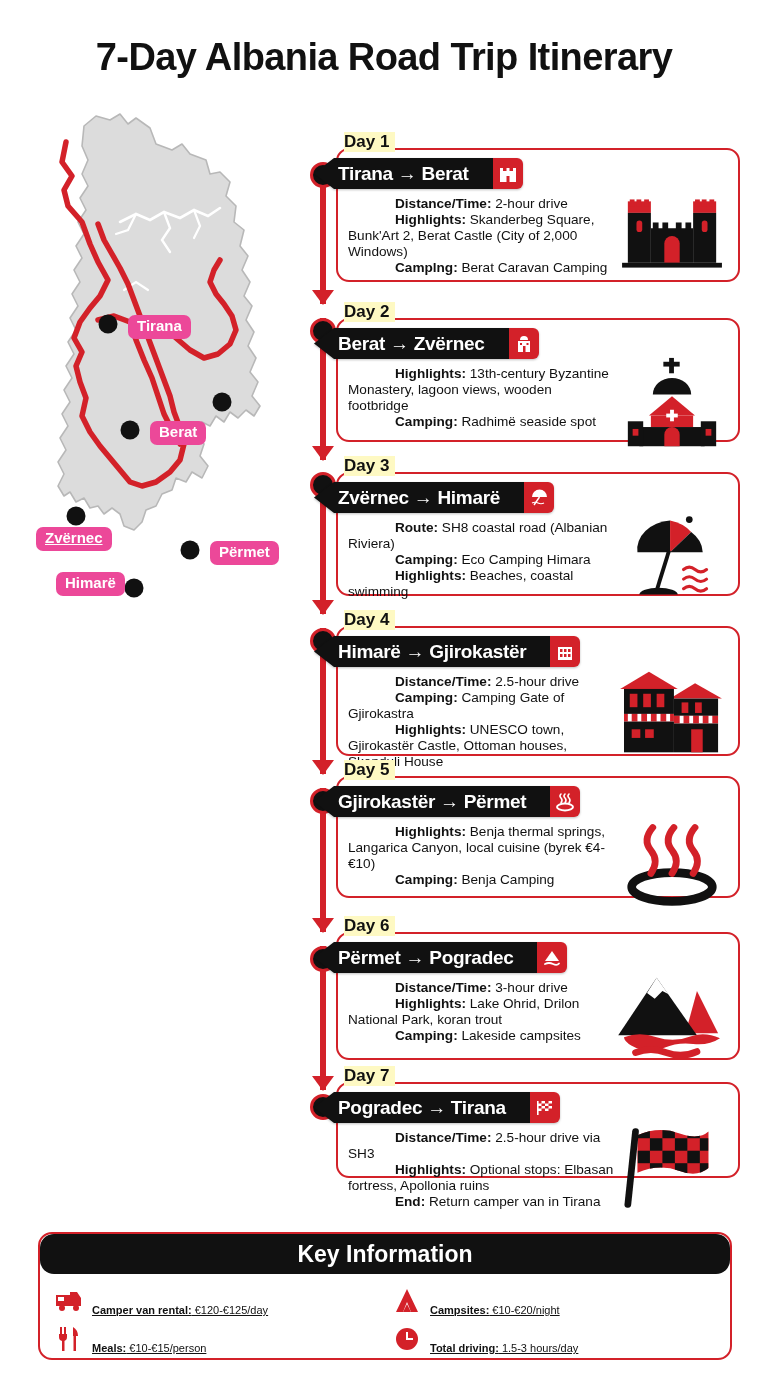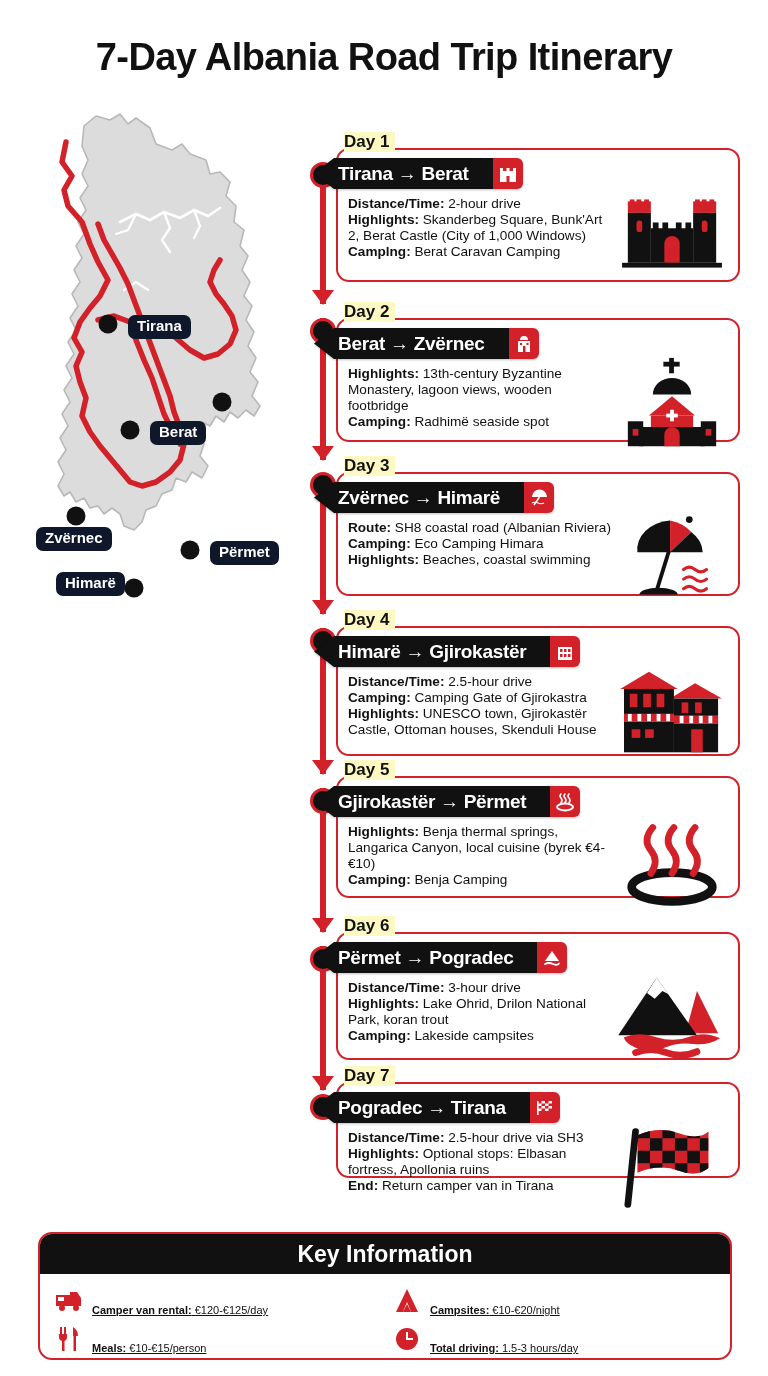--- a/index.html
+++ b/index.html
@@ -29,21 +29,21 @@
   
   #map-panel {
     position: absolute;
     left: 24px; top: 110px;
     width: 290px; height: 520px;
   }
   #map-svg { display: block; width: 290px; height: 520px; }
 
   .map-label {
     position: absolute;
-    background: #0f172a;
+    background: #ec4899;
     color: #ffffff;
     font-weight: bold;
     font-size: 15px;
     padding: 3px 9px 4px 9px;
     border-radius: 7px;
     white-space: nowrap;
     line-height: 1.1;
   }
 
   
@@ -130,21 +130,21 @@
 
   .card-text {
     position: relative;
     margin-top: 40px;
     width: 266px;
     font-size: 13.6px;
     line-height: 1.18;
     color: #111111;
   }
   .card-text .row { margin-bottom: 0px; }
-  .card-text b { font-weight: bold; }
+  .card-text b { font-weight: bold; margin-left: 47px; }
 
   .card-illus {
     position: absolute;
     right: 8px; top: 36px;
     width: 116px; height: 96px;
   }
   .card-illus svg { display: block; width: 100%; height: 100%; }
 
   
   #footer {
@@ -154,21 +154,21 @@
     border: 2.5px solid #D32129;
     border-radius: 14px;
     background: #ffffff;
     overflow: hidden;
   }
   #footer-head {
     height: 40px;
     background: #111111;
     color: #ffffff;
     font-size: 23px; font-weight: bold;
-    display: flex; align-items: center; justify-content: center;
+    display: flex; align-items: center; justify-content: center; border-radius: 14px;
   }
   #footer-grid {
     display: grid;
     grid-template-columns: 1fr 1fr;
     grid-template-rows: 1fr 1fr;
     height: 84px;
     padding: 4px 10px 4px 14px;
     column-gap: 10px;
   }
   .kv {
@@ -232,21 +232,21 @@
       <circle cx="198" cy="292" r="9.5" fill="#111111"></circle>
       <circle cx="106" cy="320" r="9.5" fill="#111111"></circle>
       <circle cx="52" cy="406" r="9.5" fill="#111111"></circle>
       <circle cx="166" cy="440" r="9.5" fill="#111111"></circle>
       <circle cx="110" cy="478" r="9.5" fill="#111111"></circle>
     </svg>
 
     <div class="map-label" style="left:104px; top:205px;">Tirana</div>
     <div class="map-label" style="left:126px; top:311px;">Berat</div>
     <div class="map-label" style="left:186px; top:431px;">Përmet</div>
-    <div class="map-label" style="left:12px; top:417px;">Zvërnec</div>
+    <div class="map-label" style="left:12px; top:417px;text-decoration:underline;">Zvërnec</div>
     <div class="map-label" style="left:32px; top:462px;">Himarë</div>
   </div>
 
   <div id="timeline">
     <div class="tl-line" style="top:14px;  height:140px;"></div>
     <div class="tl-line" style="top:168px; height:142px;"></div>
     <div class="tl-line" style="top:324px; height:140px;"></div>
     <div class="tl-line" style="top:478px; height:146px;"></div>
     <div class="tl-line" style="top:638px; height:144px;"></div>
     <div class="tl-line" style="top:796px; height:144px;"></div>
@@ -279,21 +279,21 @@
               <rect x="2" y="7" width="16" height="11" fill="#fff"></rect>
               <rect x="2" y="4" width="3" height="4" fill="#fff"></rect>
               <rect x="8.5" y="4" width="3" height="4" fill="#fff"></rect>
               <rect x="15" y="4" width="3" height="4" fill="#fff"></rect>
               <rect x="8.5" y="12" width="3" height="6" fill="#D32129"></rect>
             </svg>
           </div>
         </div>
         <div class="card-text">
           <div class="row"><b>Distance/Time:</b><span> 2-hour drive</span></div>
-          <div class="row"><b>Highlights:</b><span> Skanderbeg Square, Bunk'Art 2, Berat Castle (City of 1,000 Windows)</span></div>
+          <div class="row"><b>Highlights:</b><span> Skanderbeg Square, Bunk'Art 2, Berat Castle (City of 2,000 Windows)</span></div>
           <div class="row"><b>Camplng:</b><span> Berat Caravan Camping</span></div>
         </div>
         <div class="card-illus">
           <svg viewBox="0 0 120 100">
             <rect x="14" y="16" width="24" height="12" fill="#D32129"></rect>
             <rect x="16" y="14" width="5" height="7" fill="#D32129"></rect>
               <rect x="23" y="14" width="5" height="7" fill="#D32129"></rect>
               <rect x="31" y="14" width="5" height="7" fill="#D32129"></rect>
             <rect x="82" y="16" width="24" height="12" fill="#D32129"></rect>
             <rect x="84" y="14" width="5" height="7" fill="#D32129"></rect>

